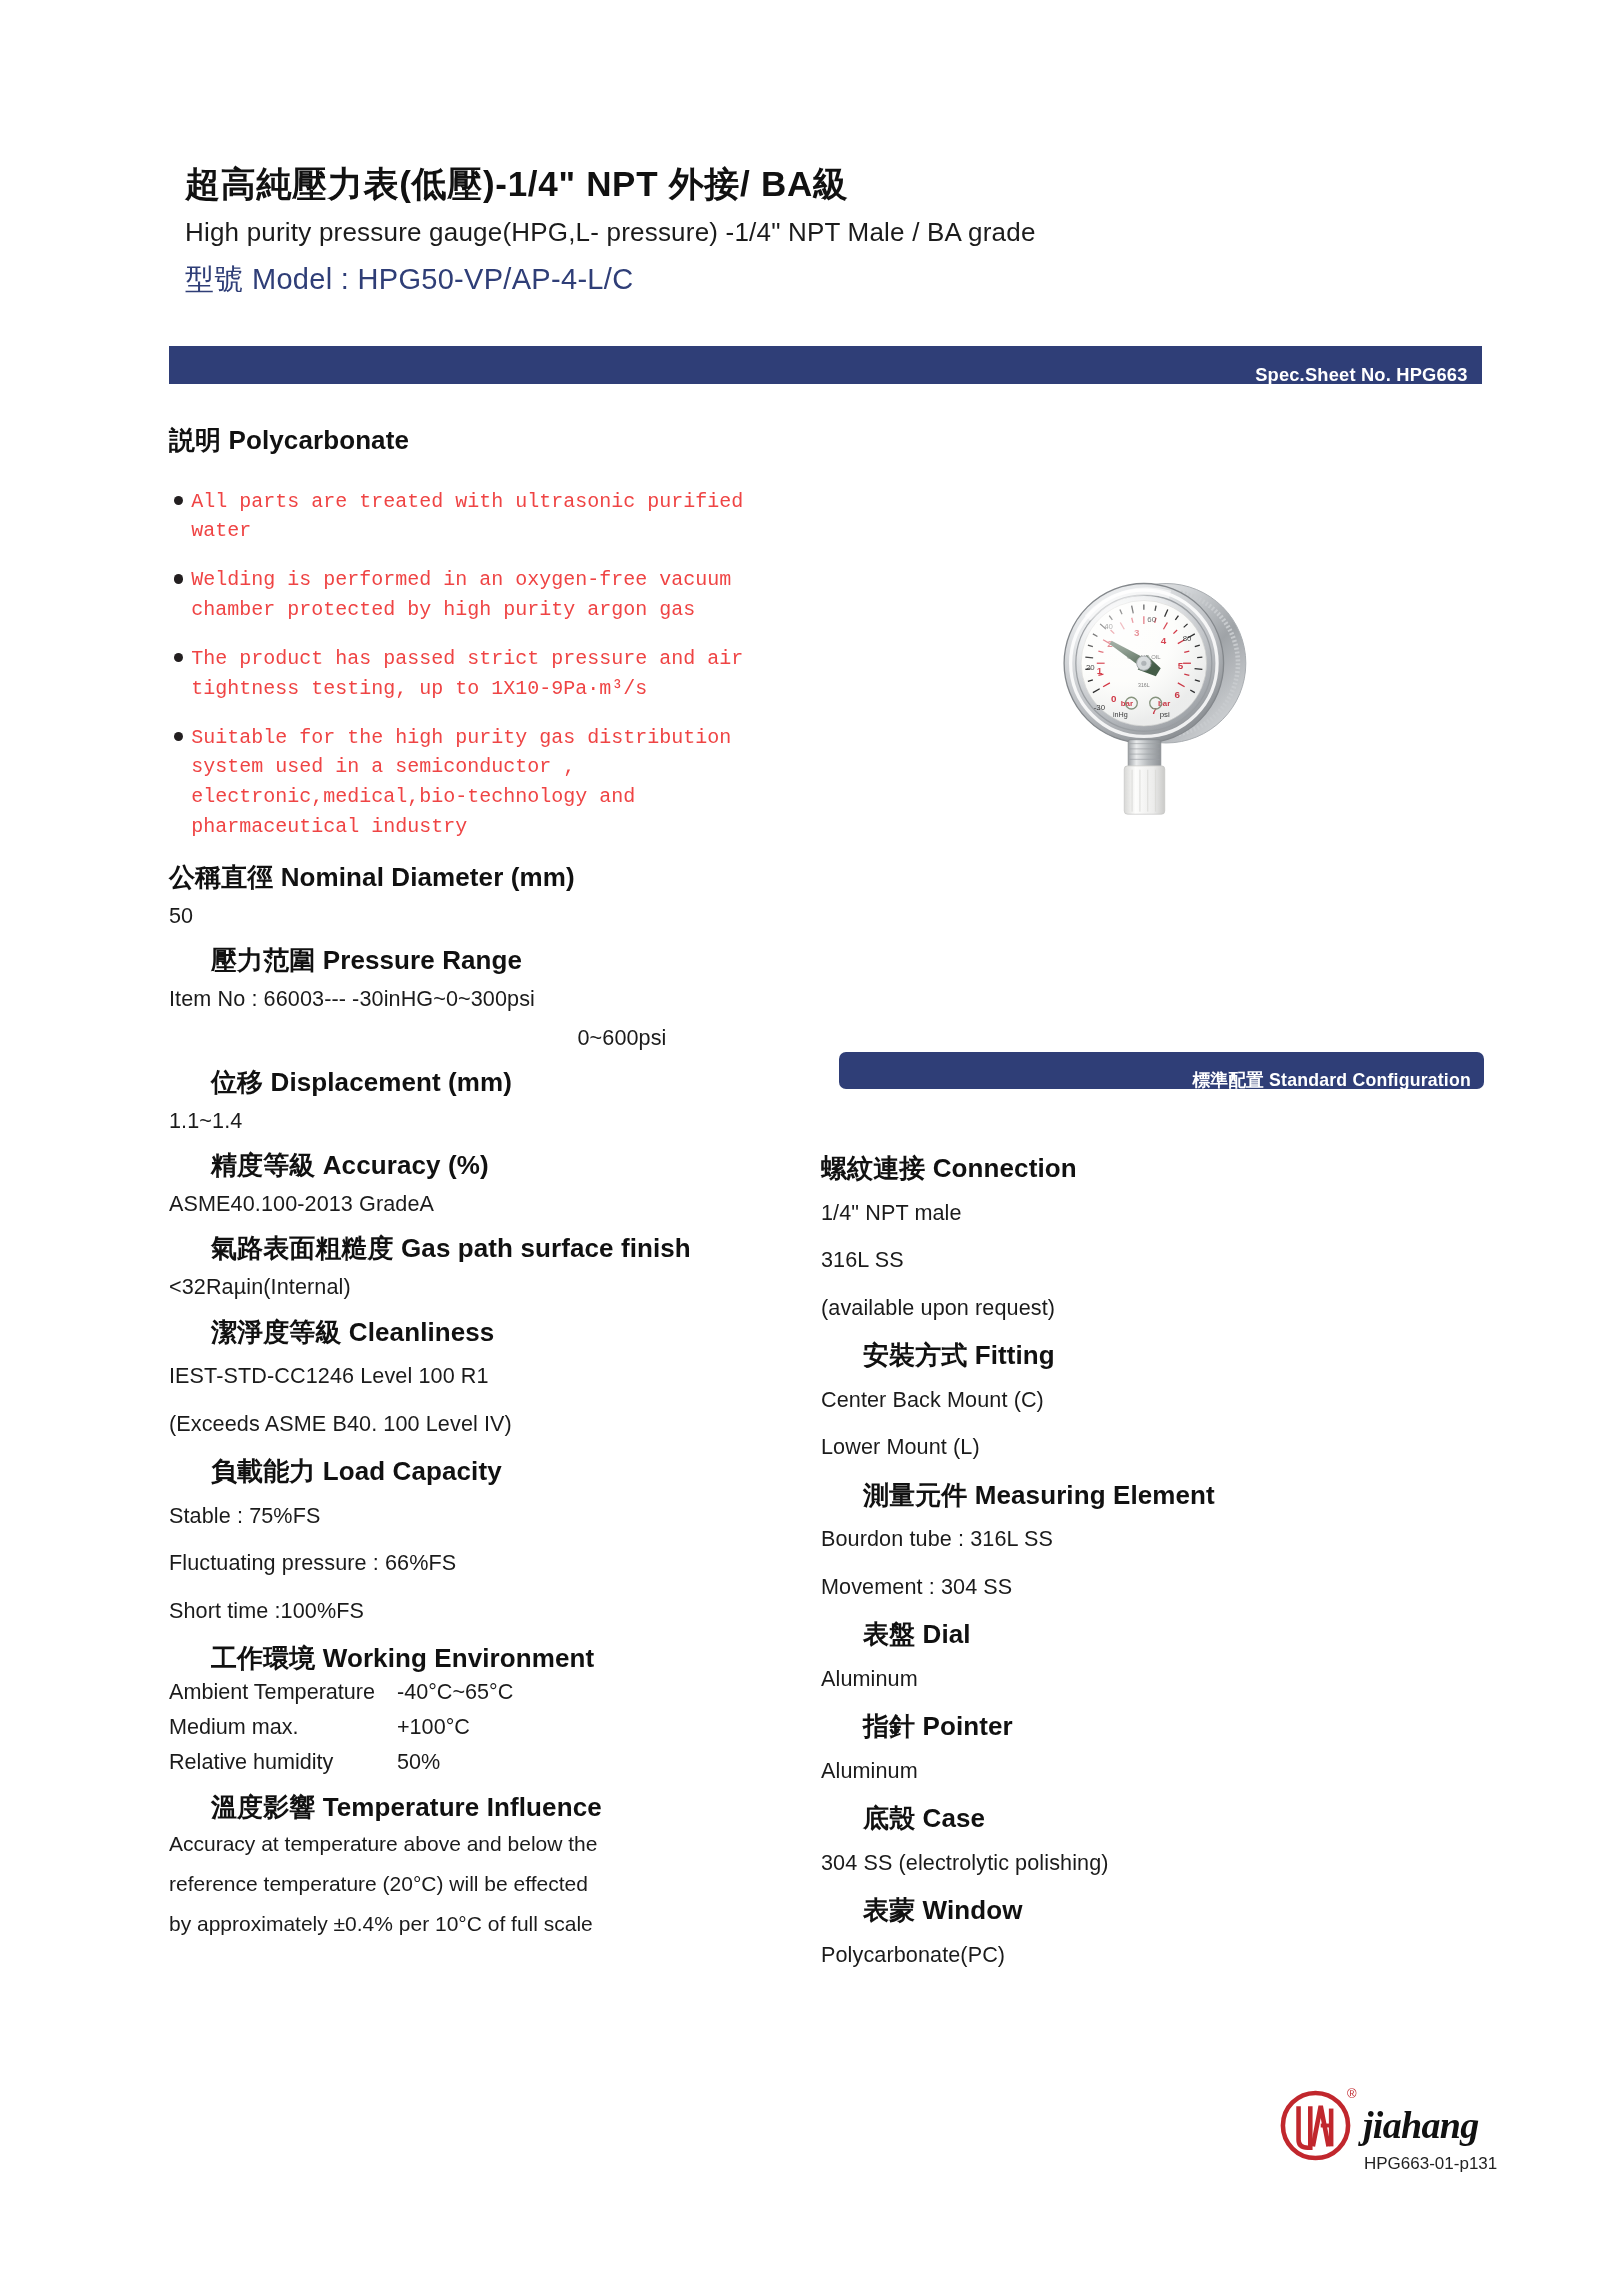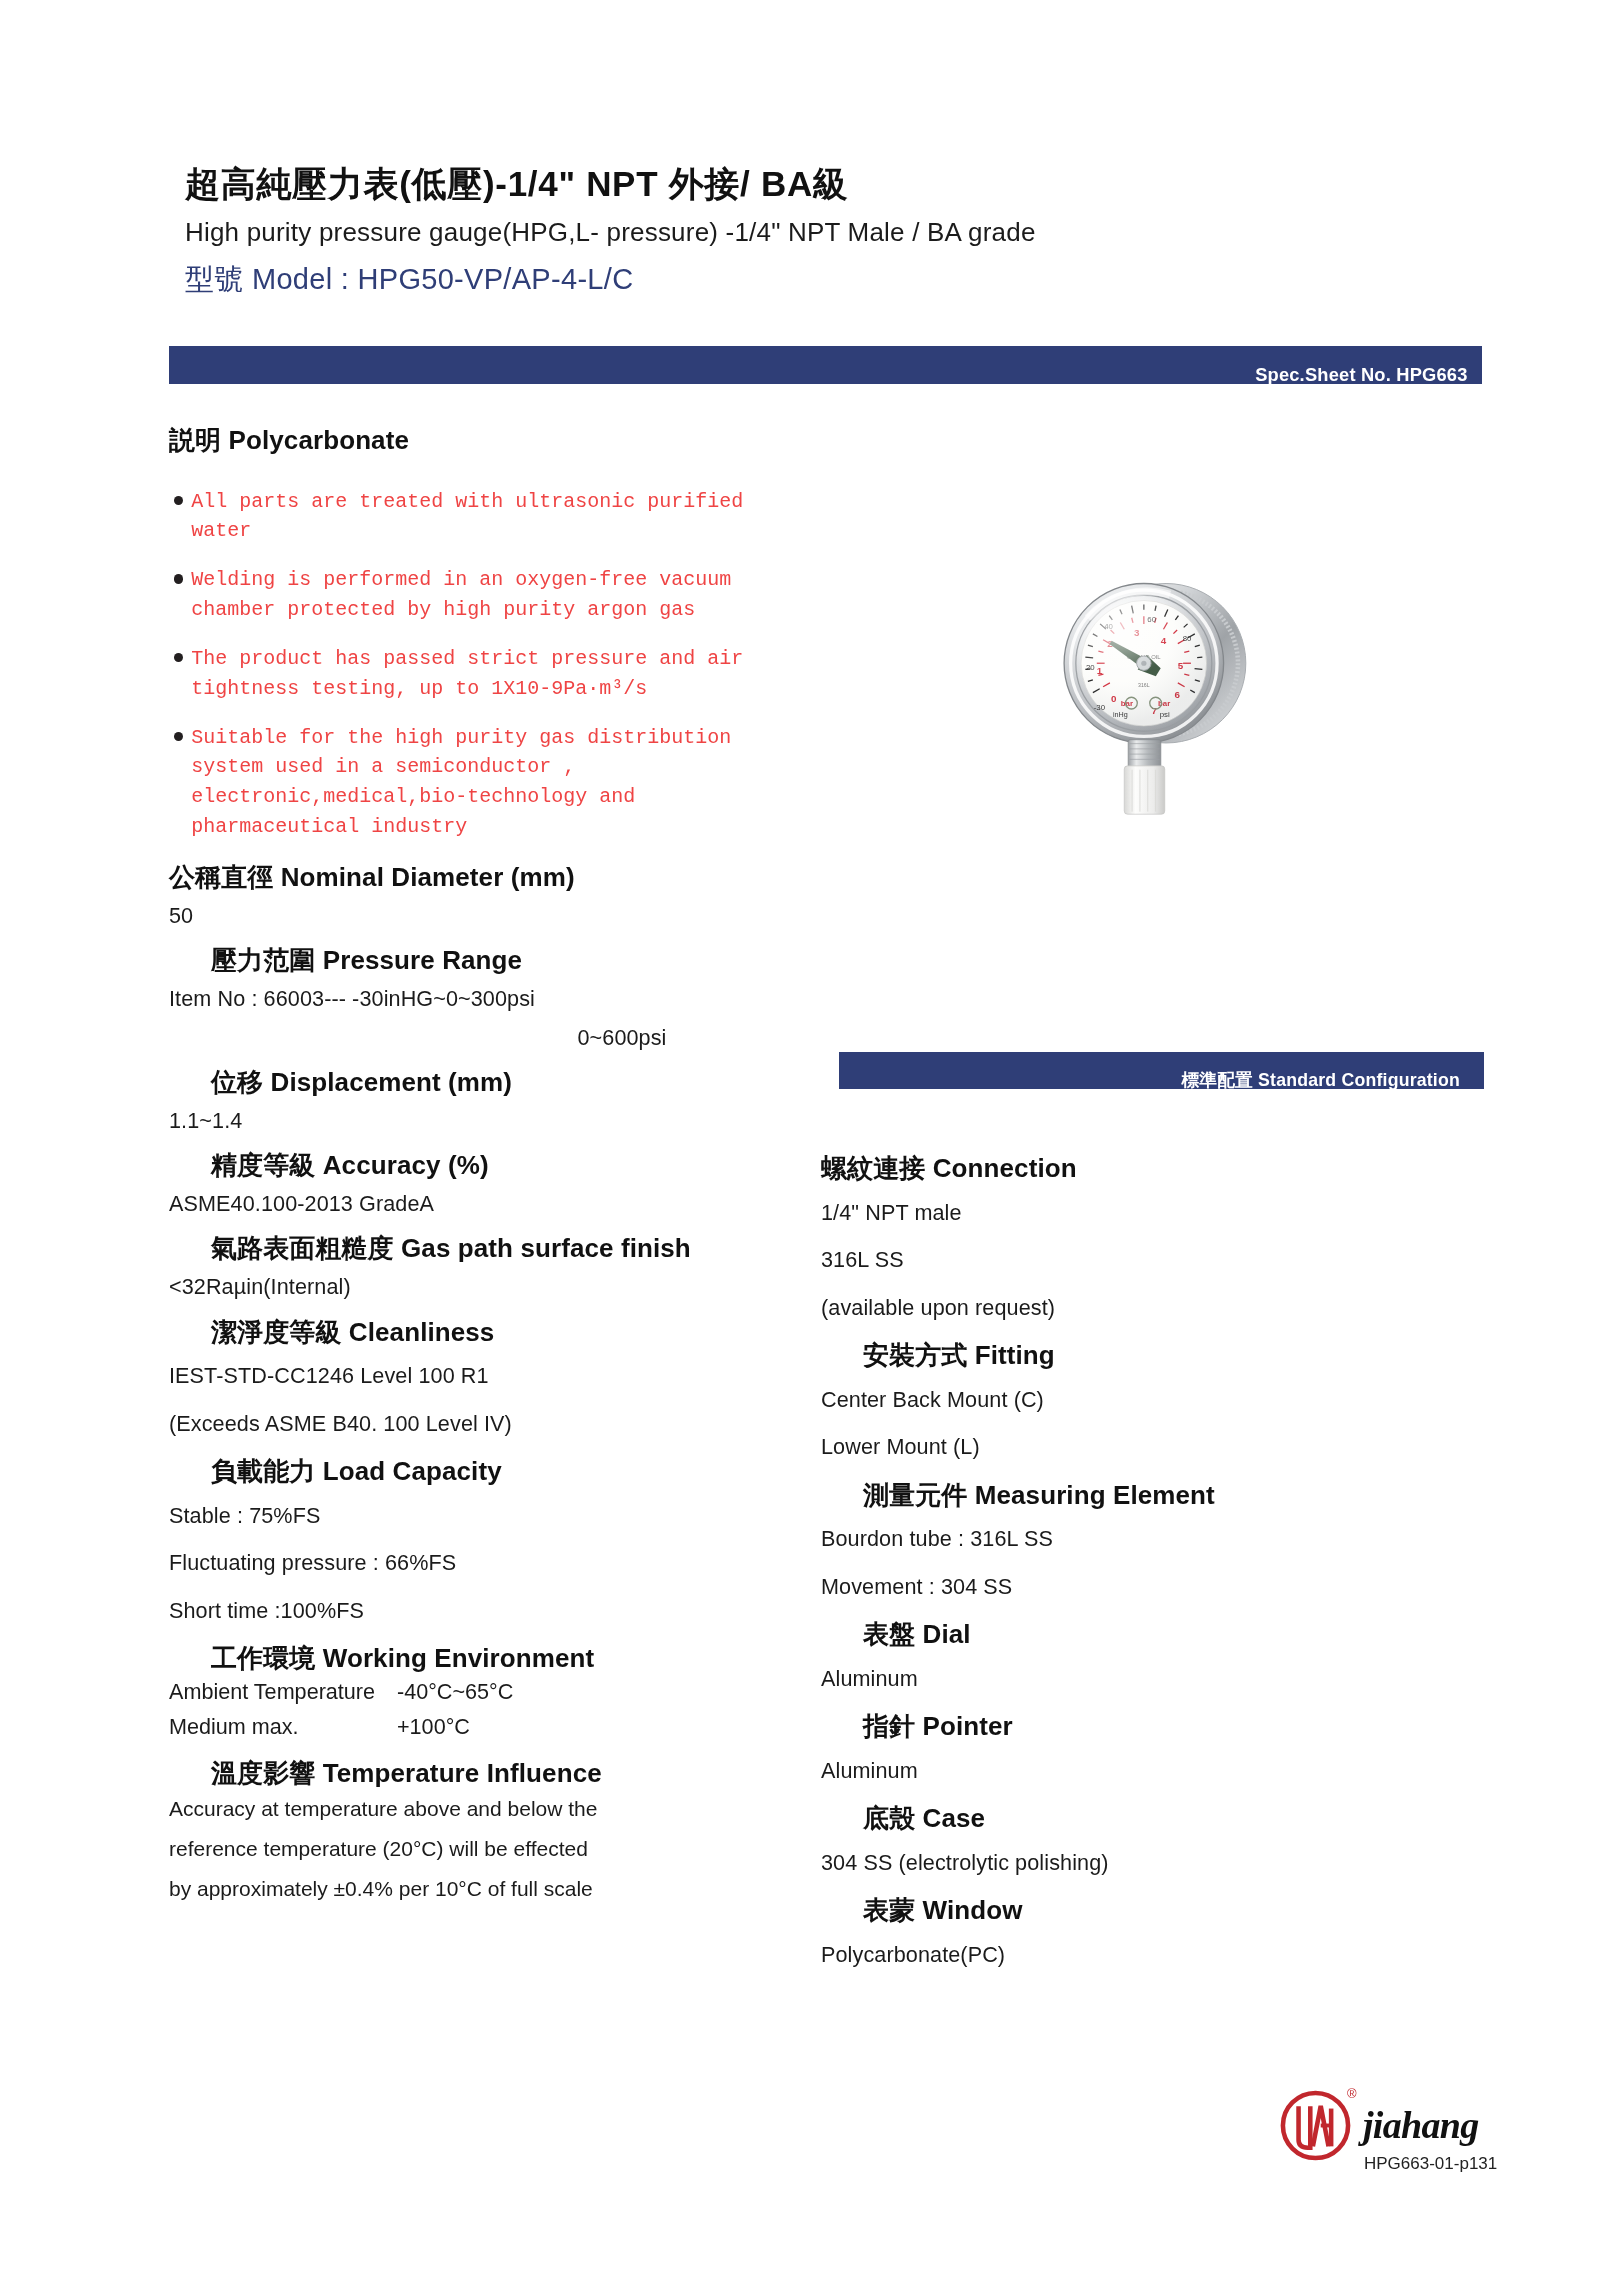--- a/index.html
+++ b/index.html
@@ -33,21 +33,21 @@
     display:flex; align-items:center; justify-content:flex-end;
     box-sizing:border-box;
   }
   .bar span {
     color:#ffffff; font-weight:bold; letter-spacing:0.2px;
     white-space:nowrap;
     margin-top:19px;
   }
   .bar-spec { left:169px; top:346px; width:1313px; height:38px; padding-right:14.4px; }
   .bar-spec span { font-size:18.3px; }
-  .bar-cfg  { left:839px; top:1052px; width:645px; height:37px; padding-right:24px; }
+  .bar-cfg  { left:839px; top:1052px; width:645px; height:37px; padding-right:13px;border-radius:7px; }
   .bar-cfg span { font-size:17.7px; }
 
   
   .col { position:absolute; box-sizing:border-box; }
   .col-left  { left:169px;  top:424px;  width:641px; }
   .col-right { left:821px; top:1152px; width:661px; }
 
   .sec-head {
     font-size:26px; font-weight:bold; color:#111;
     line-height:1.25; white-space:nowrap; letter-spacing:0.1px;
@@ -330,20 +330,24 @@
     <div class="block">
       <div class="sec-head small-gap">工作環境 Working Environment</div>
       <div class="kv">
         <div class="k">Ambient Temperature</div>
         <div class="v">-40°C~65°C</div>
       </div>
       <div class="kv">
         <div class="k">Medium max.</div>
         <div class="v">+100°C</div>
       </div>
+      <div class="kv">
+        <div class="k">Relative humidity</div>
+        <div class="v">50%</div>
+      </div>
     </div>
 
     <div class="block">
       <div class="sec-head small-gap">溫度影響 Temperature Influence</div>
       <div class="para">Accuracy at temperature above and below the</div>
       <div class="para">reference temperature (20°C) will be effected</div>
       <div class="para">by approximately ±0.4% per 10°C of full scale</div>
     </div>
 
   </div>

